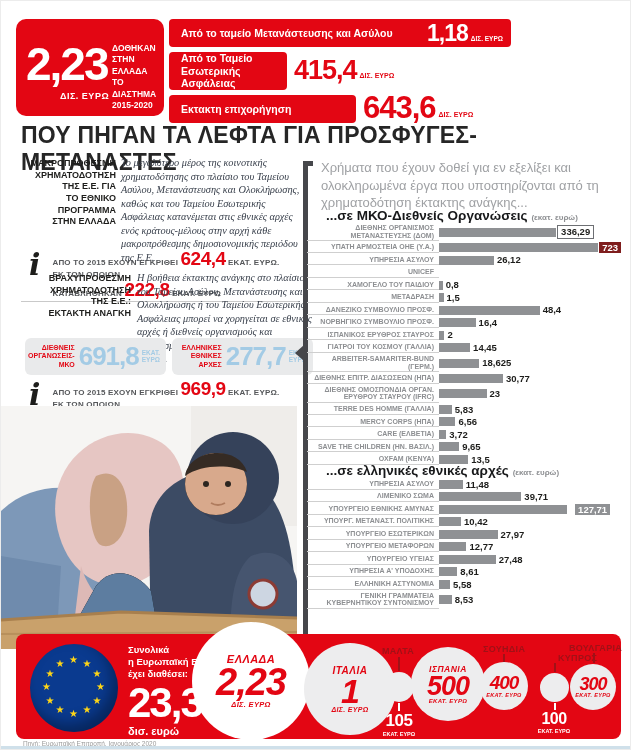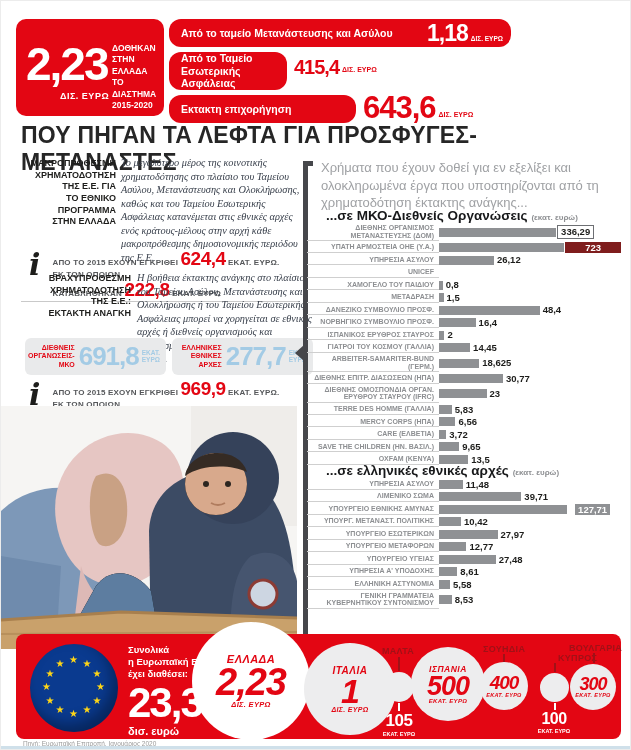--- a/index.html
+++ b/index.html
@@ -7,21 +7,21 @@
         font-family:"Liberation Sans",sans-serif;color:#1d1d1b;border:1px solid #ececec;box-sizing:border-box;}
   .abs{position:absolute;}
   .red{background:#e30613;}
   .pre{white-space:pre-line;}
 
   
   .total-box{left:15px;top:18px;width:148px;height:97px;border-radius:10px;color:#fff;}
   .total-num{position:absolute;left:10px;top:22px;font-size:46px;font-weight:bold;letter-spacing:-2px;line-height:1;}
   .total-unit{position:absolute;left:44px;top:72px;font-size:9px;font-weight:bold;letter-spacing:.5px;}
   .total-cap{position:absolute;left:96px;top:24px;font-size:8.5px;font-weight:bold;line-height:1.35;}
-  .hbar{border-radius:12px;color:#fff;}
+  .hbar{border-radius:4px;color:#fff;}
   .hbar-label{position:absolute;left:12px;top:50%;transform:translateY(-50%);font-size:10.5px;font-weight:bold;line-height:1.2;}
   .hval-in{position:absolute;right:8px;bottom:3px;display:flex;align-items:flex-end;}
   .hval-in .n{font-size:23px;font-weight:bold;line-height:.9;letter-spacing:-1px;}
   .hval-in .u{font-size:6.5px;font-weight:bold;margin:0 0 2px 3px;}
   .hval-out{display:flex;align-items:flex-end;color:#e30613;}
   .hval-out .n{font-weight:bold;line-height:.85;letter-spacing:-1px;}
   .hval-out .u{font-size:7px;font-weight:bold;margin:0 0 3px 3px;}
 
   .main-title{left:20px;top:121px;width:600px;font-size:23px;font-weight:bold;color:#262626;letter-spacing:.2px;}
 
@@ -50,21 +50,21 @@
   .chart-title .note{font-size:8px;font-weight:bold;color:#8d8f92;}
   .chart{display:flex;flex-direction:column;}
   .crow{display:flex;align-items:center;min-height:12.5px;}
   .clabel{width:132px;text-align:right;font-size:7px;font-weight:bold;color:#8d8f92;border-bottom:1px solid #cfcfcf;
           padding:1px 5px 1px 0;line-height:1.1;white-space:pre-line;box-sizing:border-box;}
   .carea{flex:1;display:flex;align-items:center;position:relative;height:12px;}
   .cbar{height:9px;background:#8f9194;flex-shrink:0;}
   .cval{font-size:9.5px;font-weight:bold;color:#1d1d1b;margin-left:3px;white-space:nowrap;line-height:1;}
   .cval.outline{background:#fff;border:1.5px solid #6d6f73;padding:1px 3px;margin-left:1px;}
   .cval.solid{background:#8f9194;color:#fff;border:1.5px solid #fff;padding:1px 3px;margin-left:7px;}
-  .cval.solid-right{position:absolute;right:0;margin:0;background:#7f1d1d;color:#fff;border:1.5px solid #fff;padding:1px 20px;}
+  .cval.solid-right{position:absolute;right:0;margin:0;background:#7f1d1d;color:#fff;border:1.5px solid #fff;padding:1px 3px;}
 
   
   .band{left:15px;top:633px;width:605px;height:105px;border-radius:8px;}
   .eu-flag{position:absolute;left:14px;top:10px;width:88px;height:88px;border-radius:50%;background:#0a3a8f;overflow:hidden;box-shadow:inset -6px -8px 14px rgba(0,0,0,.35);}
   .eu-star{position:absolute;color:#ffd617;font-size:10px;line-height:1;}
   .eu-text{position:absolute;left:112px;top:10px;color:#fff;}
   .eu-cap{font-size:9.5px;font-weight:bold;line-height:1.25;}
   .eu-num{font-size:42px;font-weight:bold;letter-spacing:-2px;line-height:1;margin-top:2px;}
   .eu-unit{font-size:11px;font-weight:bold;margin-top:1px;}
   .circle{position:absolute;background:#ededee;border-radius:50%;display:flex;flex-direction:column;align-items:center;justify-content:center;color:#e30613;text-align:center;font-style:italic;}
@@ -100,21 +100,21 @@
       <span class="n">1,18</span>
       <span class="u">ΔΙΣ. ΕΥΡΩ</span>
     </div>
   </div>
 
   <div class="abs red hbar" style="left:168px;top:51px;width:118px;height:38px;">
     <div class="hbar-label pre">Από το Ταμείο Εσωτερικής
 Ασφάλειας</div>
   </div>
   <div class="abs hval-out" style="left:293px;top:58px;">
-    <span class="n" style="font-size:20px;">415,4</span>
+    <span class="n" style="font-size:27px;">415,4</span>
     <span class="u">ΔΙΣ. ΕΥΡΩ</span>
   </div>
 
   <div class="abs red hbar" style="left:168px;top:94px;width:187px;height:28px;">
     <div class="hbar-label">Εκτακτη επιχορήγηση</div>
   </div>
   <div class="abs hval-out" style="left:362px;top:94px;">
     <span class="n" style="font-size:31px;">643,6</span>
     <span class="u">ΔΙΣ. ΕΥΡΩ</span>
   </div>

